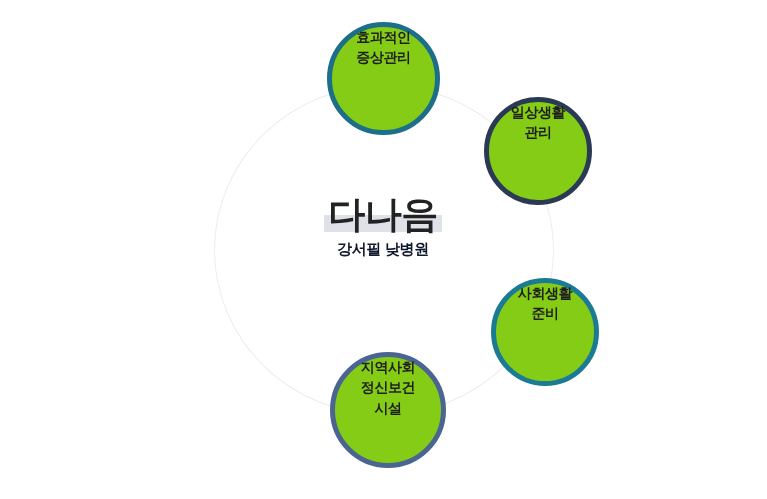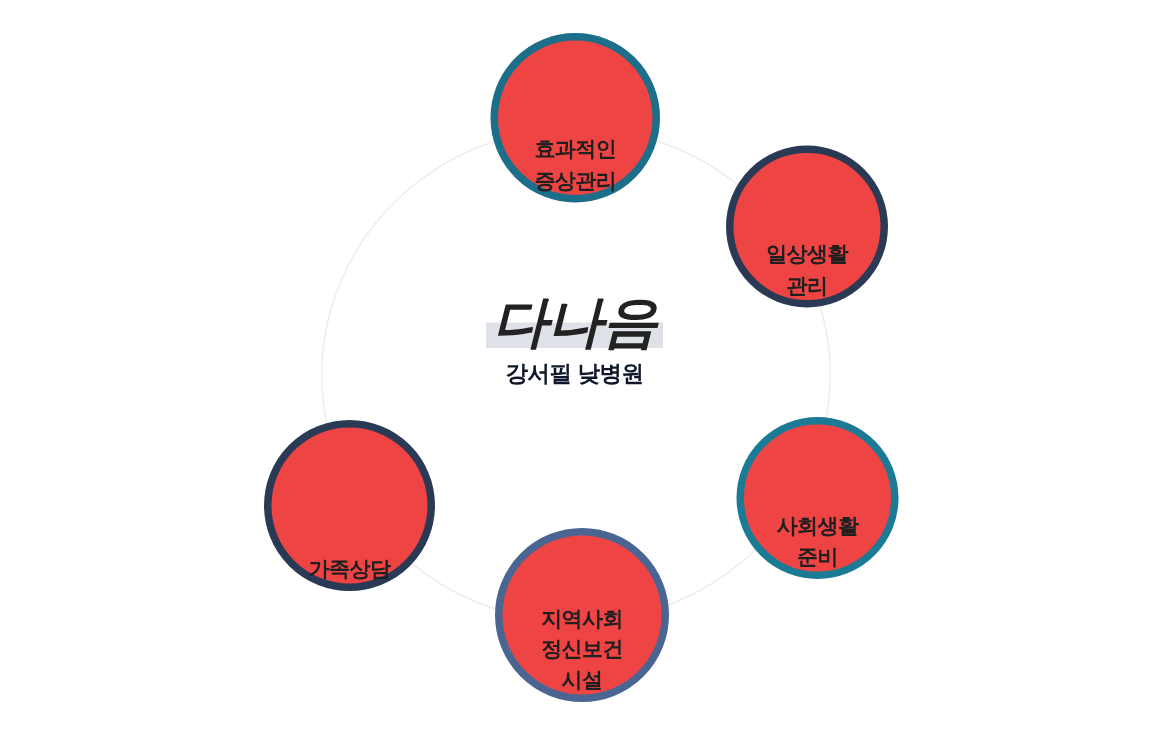--- a/index.html
+++ b/index.html
@@ -57,39 +57,38 @@
   }
   .brand-title {
     position: relative;
     z-index: 1;
     font-size: 37px;
     font-weight: bold;
     color: #222222;
     letter-spacing: -0.5px;
     line-height: 1.05;
     white-space: nowrap;
-    font-style: italic;
   }
   .brand-sub {
     margin-top: 5px;
     font-size: 15px;
     font-weight: bold;
     color: #0f172a;
     letter-spacing: -0.3px;
     white-space: nowrap;
   }
 
   
   .node {
     position: absolute;
     border-radius: 50%;
-    background: #ef4444;
+    background: #84cc16;
     box-sizing: border-box;
     display: flex;
-    align-items: flex-end;
+    align-items: flex-start;
     justify-content: center;
     z-index: 2;
   }
   .node-label {
     text-align: center;
     font-size: 14px;
     font-weight: bold;
     color: #1f1f1f;
     line-height: 1.45;
     letter-spacing: -0.4px;
@@ -157,18 +156,15 @@
     <span class="node-label">지역사회
 정신보건
 시설</span>
   </div>
 
   <div class="node" id="node-social-prep">
     <span class="node-label">사회생활
 준비</span>
   </div>
 
-  <div class="node" id="node-family-counseling">
-    <span class="node-label">가족상담</span>
-  </div>
 
 
 </div>
 
 </body></html>

